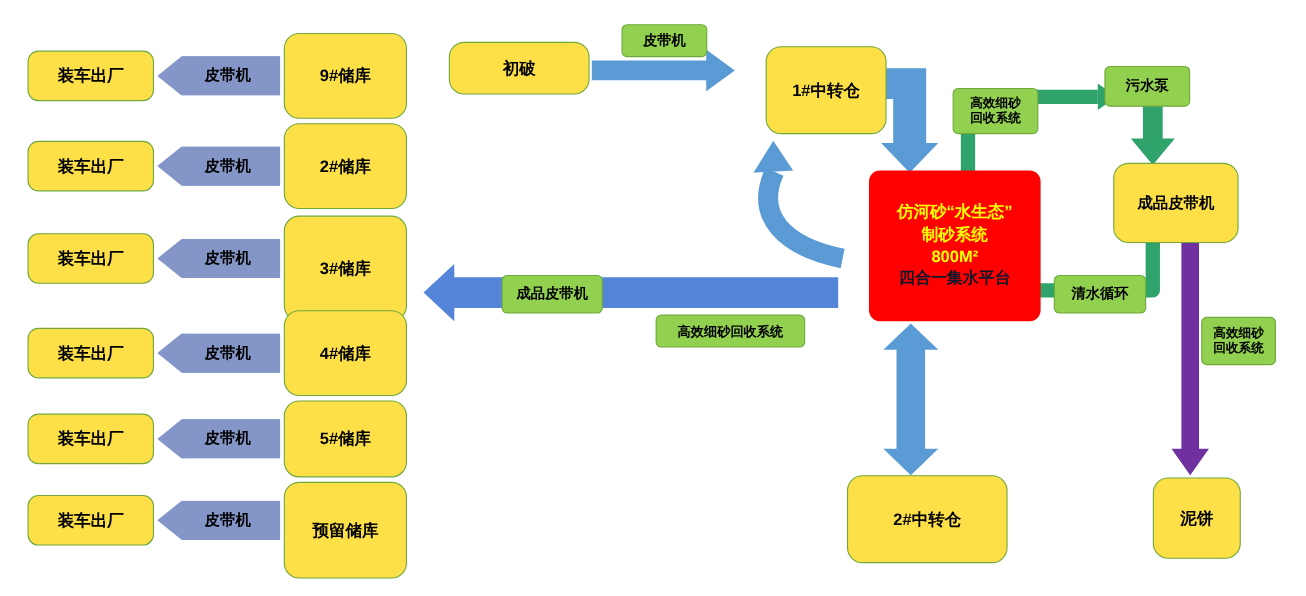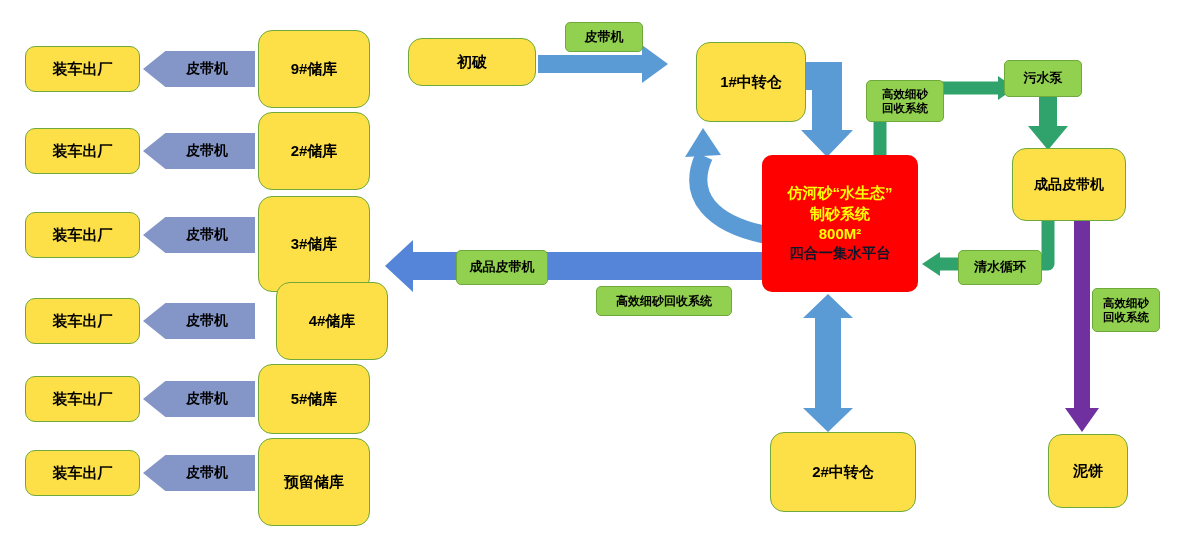--- a/index.html
+++ b/index.html
@@ -25,21 +25,21 @@
     position:absolute;z-index:2;box-sizing:border-box;
     background:#8496C8;
     clip-path:polygon(0 50%,20% 0,100% 0,100% 100%,20% 100%);
     display:flex;align-items:center;justify-content:center;
     font-weight:bold;font-size:14px;color:#000;padding-left:16px;
   }
   .red-box{
     position:absolute;z-index:2;box-sizing:border-box;
     background:#FE0000;border-radius:10px;
     display:flex;flex-direction:column;align-items:center;justify-content:center;
-    text-align:center;line-height:1.35;
+    text-align:center;line-height:1.35;margin-left:28px;
   }
   .red-line-y{color:#FFFF00;font-weight:bold;font-size:15px;}
   .red-line-w{color:#0f172a;font-weight:bold;font-size:14.5px;}
 </style>
 </head>
 <body>
 
 <div id="canvas">
 
   <svg id="arrows" width="1187" height="542" viewBox="0 0 1187 542">
@@ -73,21 +73,21 @@
   <div class="box-green" style="left:25px;top:128px;width:115px;height:46px;border-radius:10px">装车出厂</div>
   <div class="belt-arrow" style="left:143px;top:133px;width:112px;height:36px">皮带机</div>
   <div class="box-green" style="left:258px;top:112px;width:112px;height:78px">2#储库</div>
 
   <div class="box-green" style="left:25px;top:212px;width:115px;height:46px;border-radius:10px">装车出厂</div>
   <div class="belt-arrow" style="left:143px;top:217px;width:112px;height:36px">皮带机</div>
   <div class="box-green" style="left:258px;top:196px;width:112px;height:96px">3#储库</div>
 
   <div class="box-green" style="left:25px;top:298px;width:115px;height:46px;border-radius:10px">装车出厂</div>
   <div class="belt-arrow" style="left:143px;top:303px;width:112px;height:36px">皮带机</div>
-  <div class="box-green" style="left:276px;top:282px;width:112px;height:78px">4#储库</div>
+  <div class="box-green" style="left:258px;top:282px;width:112px;height:78px">4#储库</div>
 
   <div class="box-green" style="left:25px;top:376px;width:115px;height:46px;border-radius:10px">装车出厂</div>
   <div class="belt-arrow" style="left:143px;top:381px;width:112px;height:36px">皮带机</div>
   <div class="box-green" style="left:258px;top:364px;width:112px;height:70px">5#储库</div>
 
   <div class="box-green" style="left:25px;top:450px;width:115px;height:46px;border-radius:10px">装车出厂</div>
   <div class="belt-arrow" style="left:143px;top:455px;width:112px;height:36px">皮带机</div>
   <div class="box-green" style="left:258px;top:438px;width:112px;height:88px">预留储库</div>
 
   <div class="box-green" style="left:408px;top:38px;width:128px;height:48px">初破</div>

